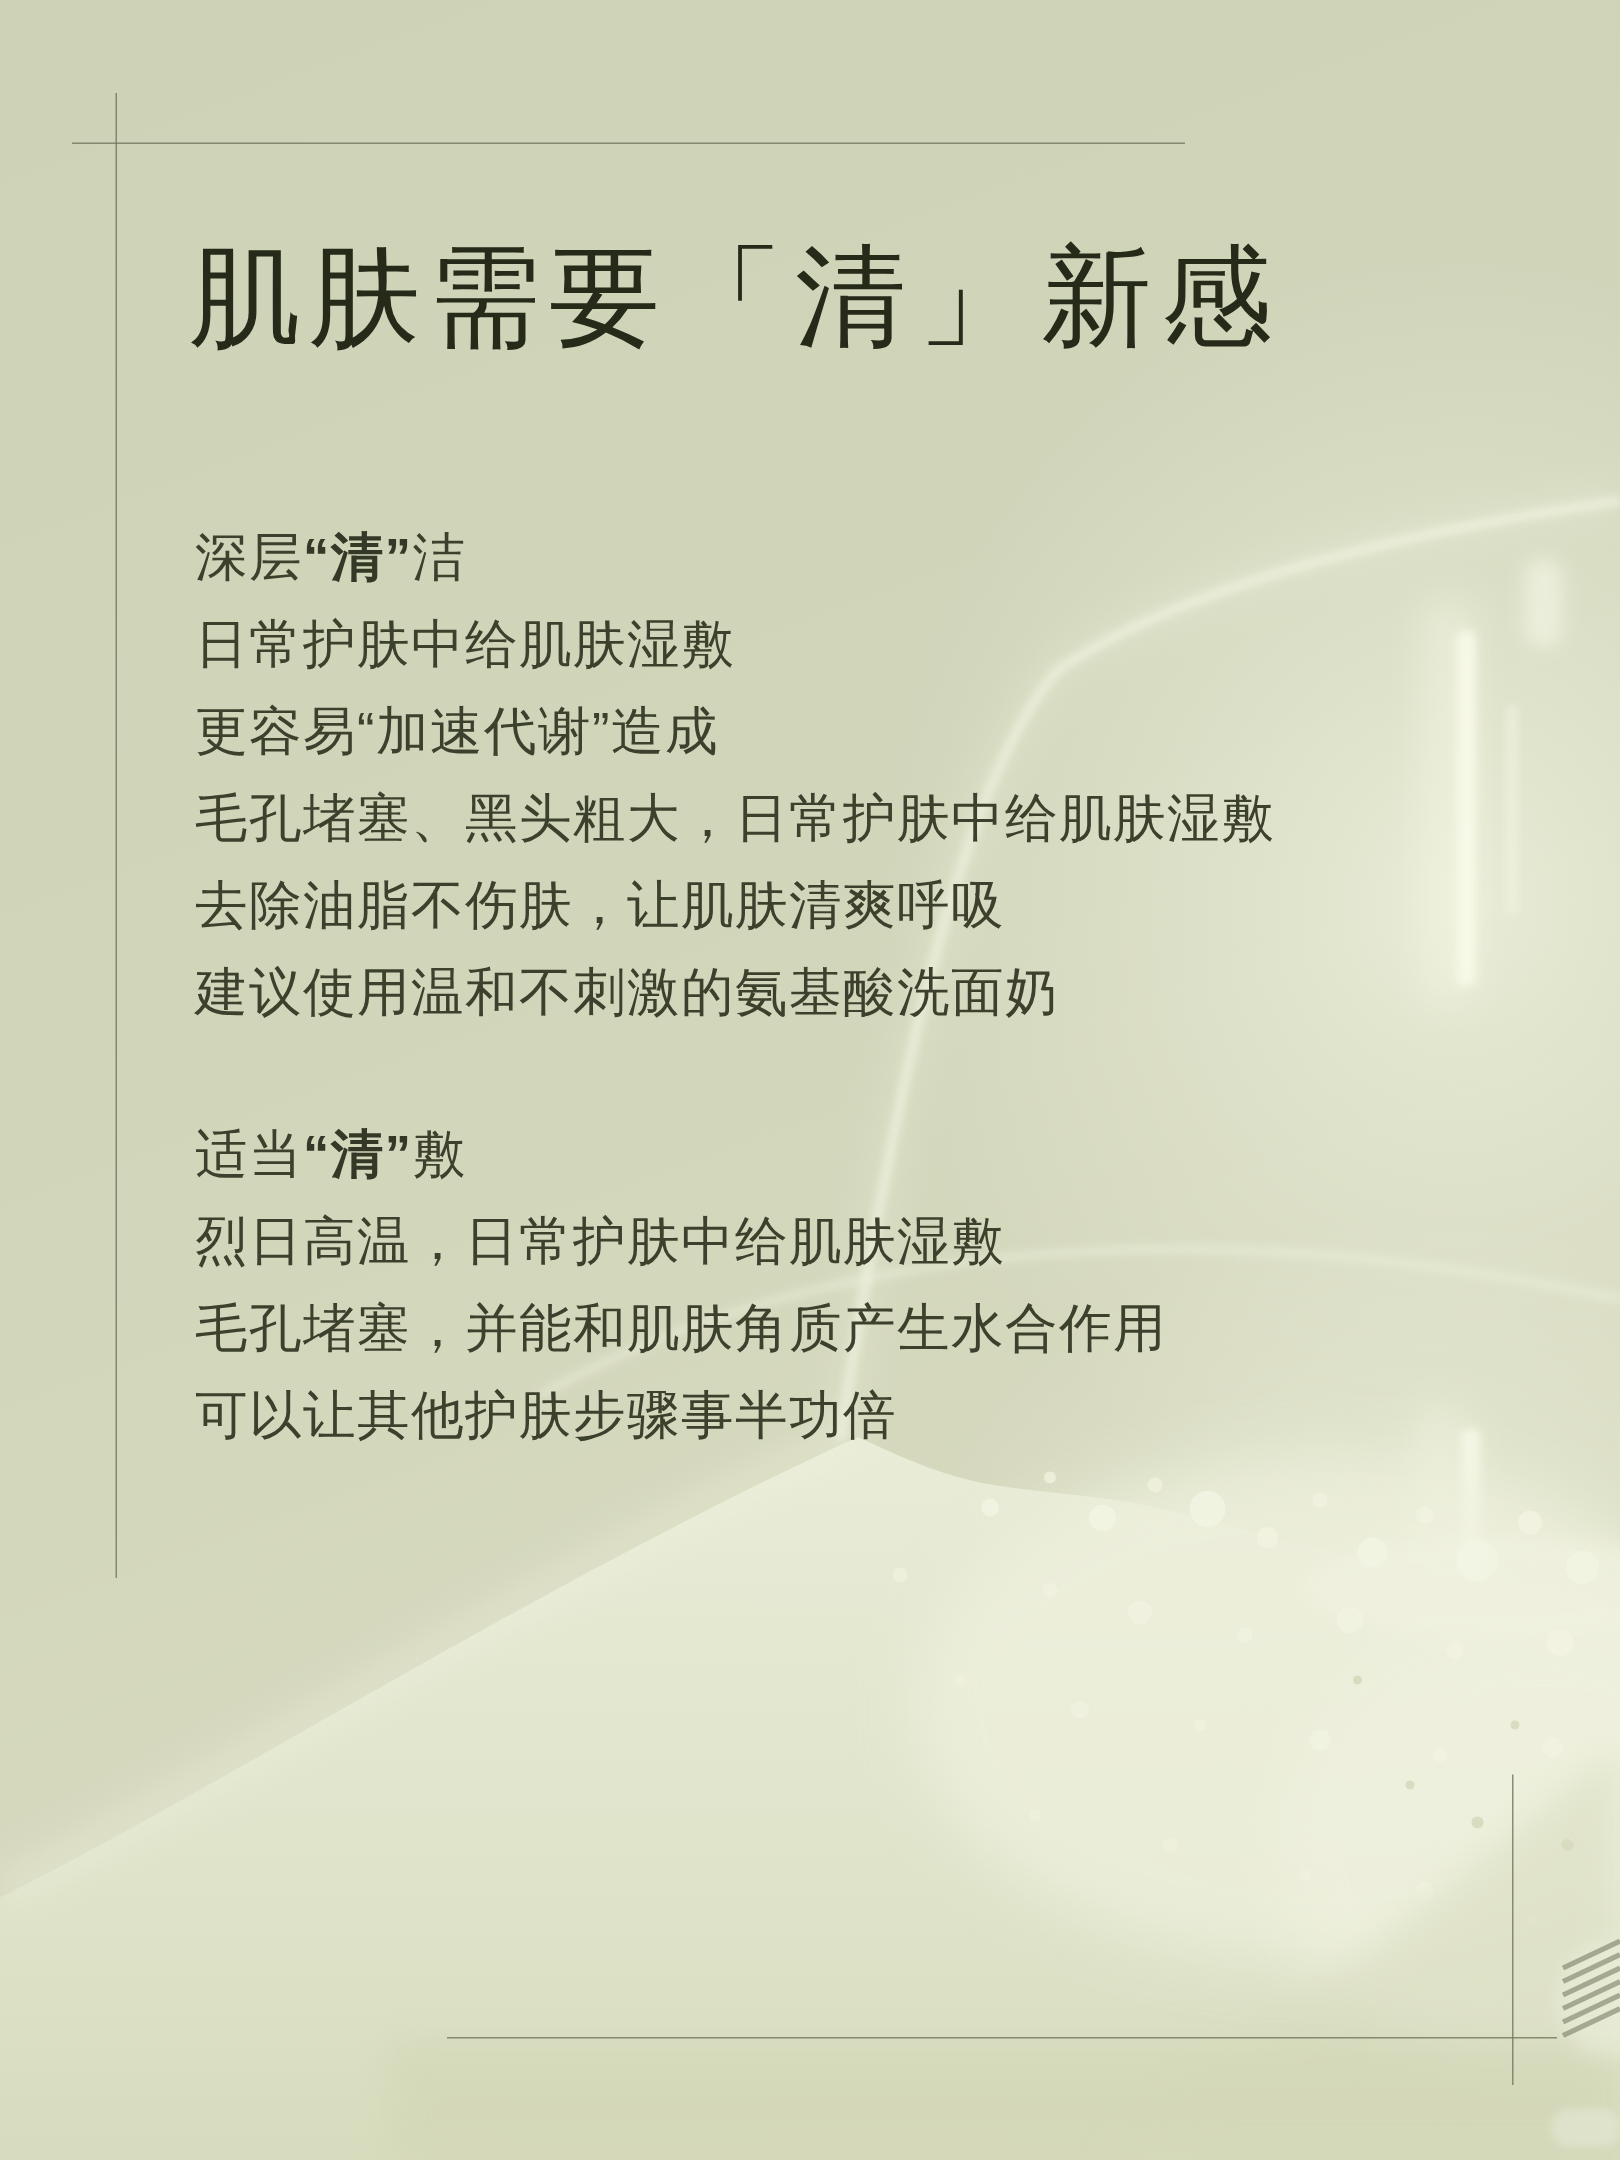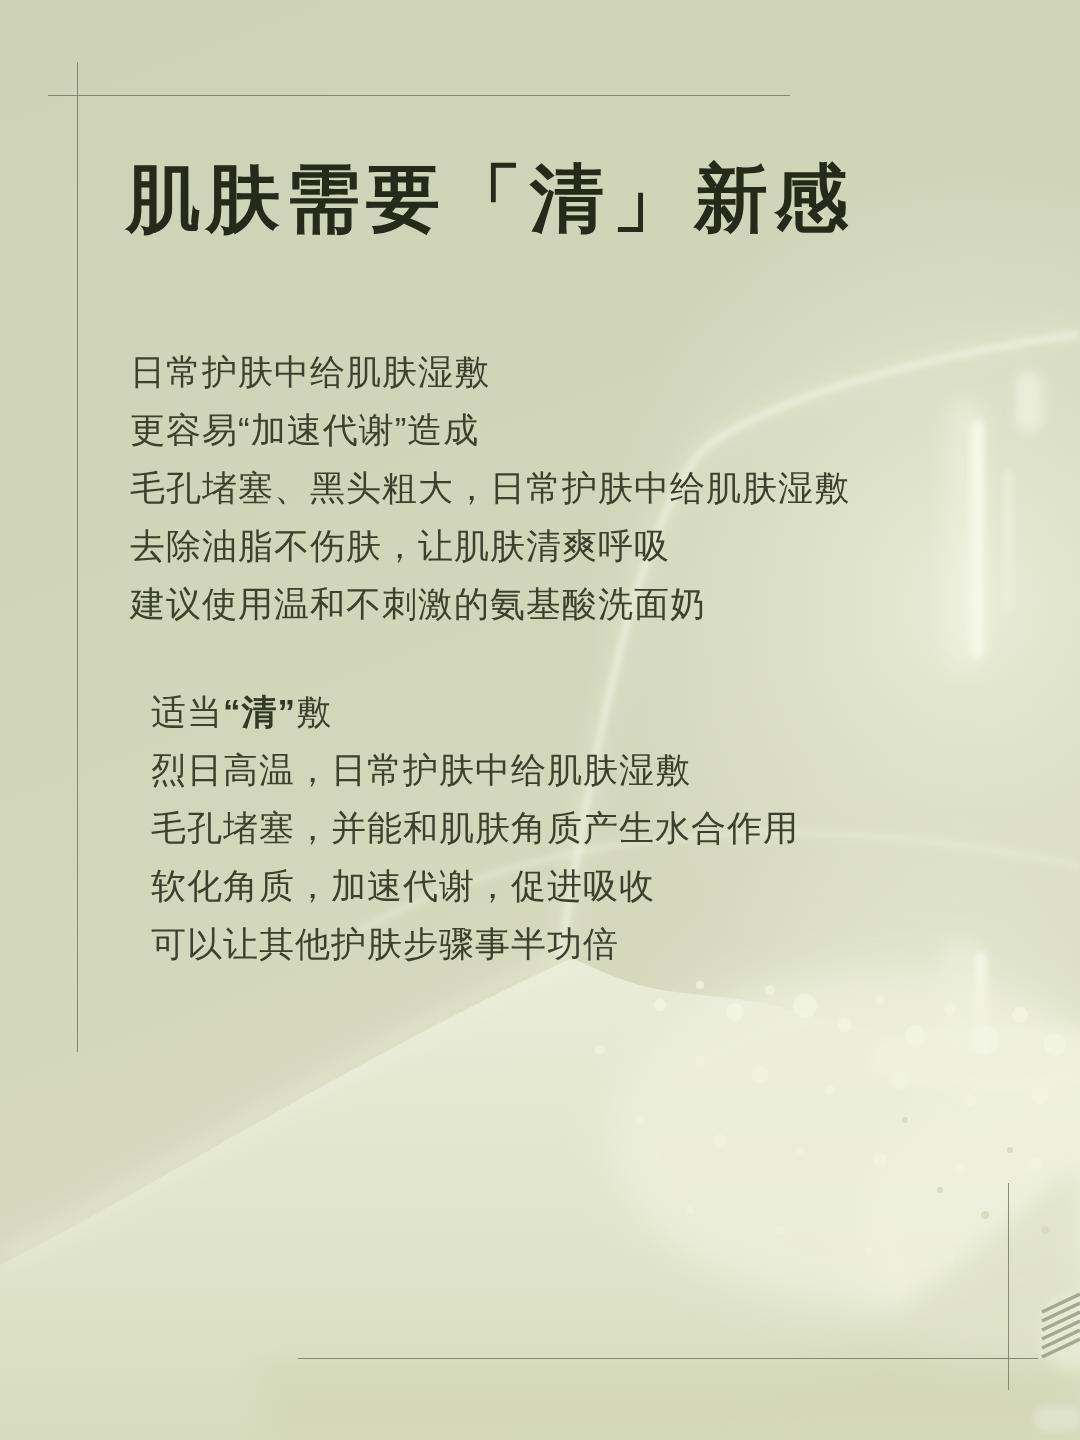--- a/index.html
+++ b/index.html
@@ -12,30 +12,30 @@
   }
   .photo-layer{position:absolute;inset:0;width:1080px;height:1440px;display:block;}
   .frame-line{position:absolute;background:#757b62;opacity:.85;}
   .fl-tl-v{left:77px;top:62px;width:1px;height:990px;}
   .fl-tl-h{left:48px;top:95px;width:742px;height:1px;}
   .fl-br-v{left:1008px;top:1183px;width:1px;height:207px;}
   .fl-br-h{left:298px;top:1358px;width:740px;height:1px;}
   .title{
     position:absolute;left:126px;top:150px;margin:0;
     font-family:"Liberation Serif","DejaVu Serif",serif;
-    font-weight:700;font-size:74px;line-height:98px;
+    font-weight:400;font-size:74px;line-height:98px;
     color:#252a19;letter-spacing:6px;white-space:nowrap;
   }
   .title .bracket{margin:0 2px;}
   .content{position:absolute;left:130px;top:343px;color:#3c412d;}
   .content p{
     margin:0;font-size:35px;line-height:58px;
     letter-spacing:1px;white-space:nowrap;font-weight:400;
   }
-  .section+.section{margin-top:50px;margin-left:21px;}
+  .section+.section{margin-top:50px;}
   .heading b{font-weight:700;color:#343927;}
 </style>
 </head>
 <body>
 
 <div class="poster">
 
   <svg class="photo-layer" viewBox="0 0 1080 1440" xmlns="http://www.w3.org/2000/svg" aria-hidden="true">
     <defs>
       <filter id="b3" x="-40%" y="-40%" width="180%" height="180%">
@@ -152,29 +152,29 @@
   <div class="frame-line fl-br-v"></div>
   <div class="frame-line fl-br-h"></div>
 
   <h1 class="title">
     <span>肌肤需要</span><span class="bracket">「</span><span>清</span><span class="bracket">」</span><span>新感</span>
   </h1>
 
   <div class="content">
 
     <div class="section">
+      <p class="heading"><span>深层</span><b>“清”</b><span>洁</span></p>
       <p>日常护肤中给肌肤湿敷</p>
       <p>更容易“加速代谢”造成</p>
       <p>毛孔堵塞、黑头粗大，日常护肤中给肌肤湿敷</p>
       <p>去除油脂不伤肤，让肌肤清爽呼吸</p>
       <p>建议使用温和不刺激的氨基酸洗面奶</p>
     </div>
 
     <div class="section">
       <p class="heading"><span>适当</span><b>“清”</b><span>敷</span></p>
       <p>烈日高温，日常护肤中给肌肤湿敷</p>
       <p>毛孔堵塞，并能和肌肤角质产生水合作用</p>
-      <p>软化角质，加速代谢，促进吸收</p>
       <p>可以让其他护肤步骤事半功倍</p>
     </div>
 
   </div>
 </div>
 
 </body></html>

